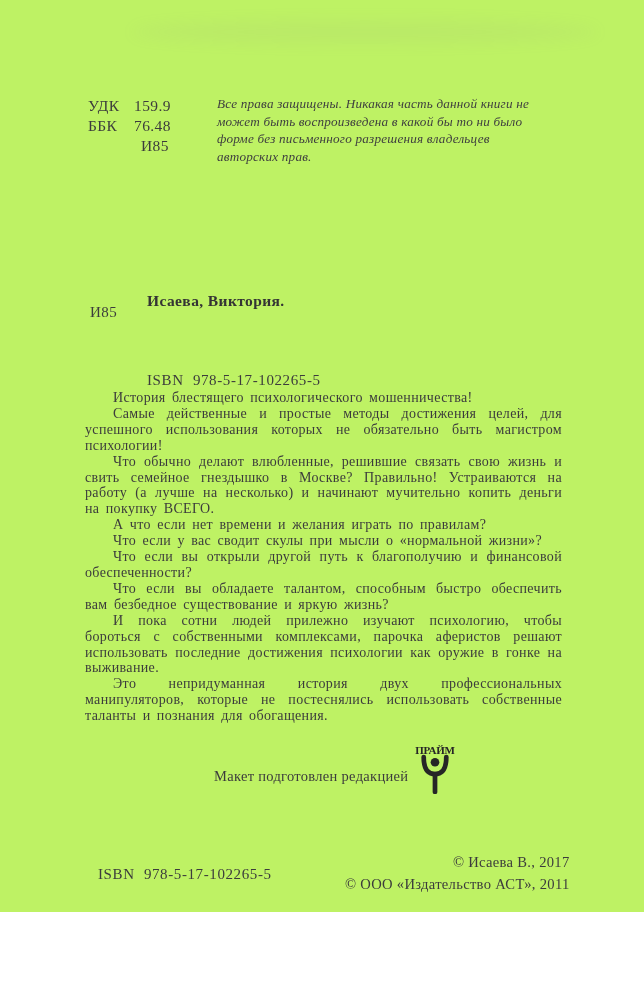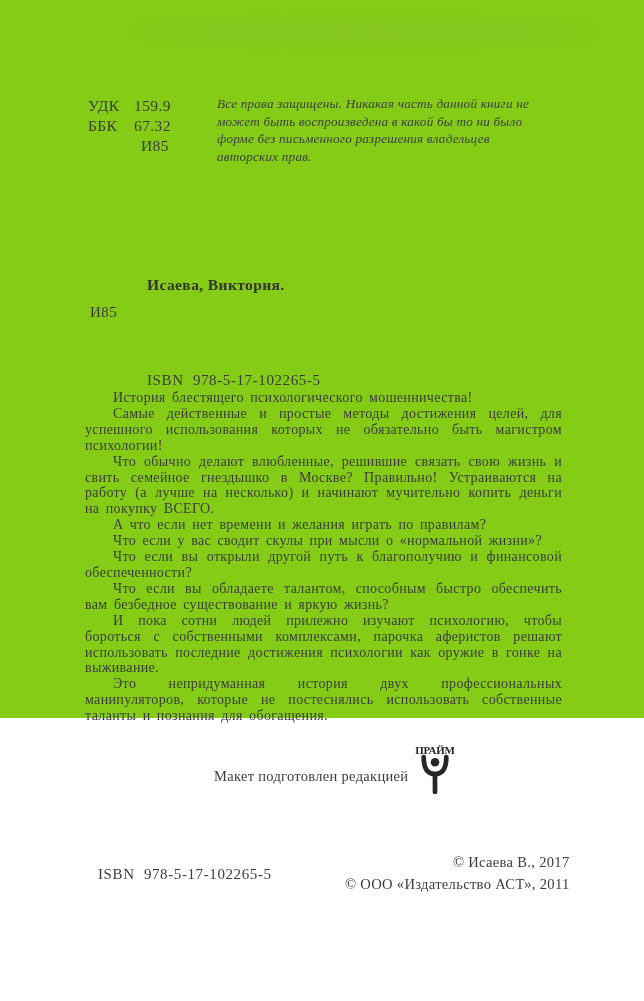--- a/index.html
+++ b/index.html
@@ -3,21 +3,21 @@
 <meta charset="utf-8">
 <style>
   html, body { margin: 0; padding: 0; }
   body {
     width: 644px; height: 1001px;
     background: #ffffff;
     font-family: "Liberation Serif", "DejaVu Serif", serif;
     color: #3c3c3c;
     overflow: hidden;
   }
-  .page { position: relative; width: 644px; height: 718px; background: #84cc16; }
+  .page { position: relative; width: 644px; height: 912px; background: #bef264; }
 
   
   .scan-smudge {
     position: absolute; top: 20px; left: 130px; width: 470px; height: 24px;
     background: #8f8f8f; opacity: 0.08; filter: blur(8px); border-radius: 50%;
   }
 
   
   .class-block {
     position: absolute; top: 96px; left: 88px;
@@ -31,21 +31,21 @@
 
   
   .rights-note {
     position: absolute; top: 95px; left: 217px; width: 332px;
     font-style: italic; font-size: 13.2px; line-height: 17.6px;
     text-align: left; letter-spacing: 0.2px; color: #3f3f3f;
   }
 
   
   .author-heading {
-    position: absolute; top: 276px; left: 147px;
+    position: absolute; top: 292px; left: 147px;
     font-weight: bold; font-size: 15.5px; letter-spacing: 0.4px; color: #343434;
   }
   .bib-block { position: absolute; top: 303px; left: 90px; width: 472px; }
   .bib-code { position: absolute; left: 0; top: 1px; font-size: 15px; letter-spacing: 0.5px; }
   .bib-text {
     margin-left: 57px; width: 414px;
     font-size: 15px; line-height: 17.8px; letter-spacing: 0.4px; word-spacing: 3.5px;
     text-align: justify; text-indent: 28px;
   }
   .isbn-top {
@@ -86,21 +86,21 @@
 
   <div class="scan-smudge"></div>
 
   <div class="class-block">
     <div class="class-row">
       <span class="lbl">УДК</span>
       <span class="val">159.9</span>
     </div>
     <div class="class-row">
       <span class="lbl">ББК</span>
-      <span class="val">67.32</span>
+      <span class="val">76.48</span>
     </div>
     <div class="class-row code-row">
       <span class="lbl"></span>
       <span class="val">И85</span>
     </div>
   </div>
 
   <div class="rights-note">Все права защищены. Никакая часть данной книги не может быть воспроизведена в какой бы то ни было форме без письменного разрешения владельцев авторских прав.</div>
 
   <div class="author-heading">Исаева, Виктория.</div>

